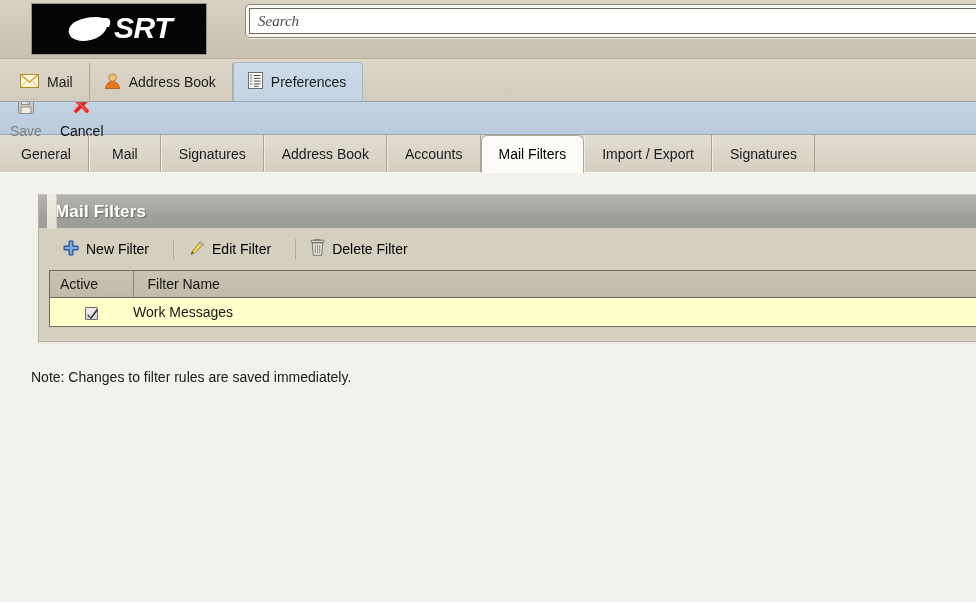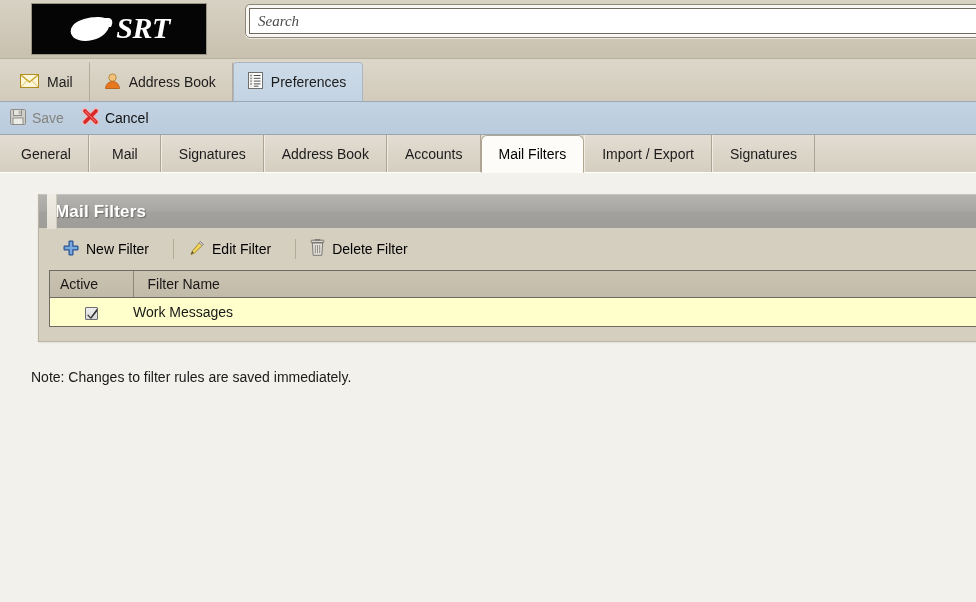--- a/index.html
+++ b/index.html
@@ -37,21 +37,21 @@
     gap: 2px;
   }
   .logo-swoosh {
     width: 46px;
     height: 30px;
     flex: none;
     position: relative;
   }
   .logo-text {
     color: #ffffff;
-    font-family: Liberation Serif, serif;
+    font-family: Liberation Sans, sans-serif;
     font-weight: bold;
     font-style: italic;
     font-size: 30px;
     letter-spacing: -0.5px;
     line-height: 1;
     padding-bottom: 2px;
   }
   .search-wrap {
     position: absolute;
     left: 245px;
@@ -129,20 +129,21 @@
     padding-left: 10px;
     gap: 18px;
     box-sizing: border-box;
   }
   .act {
     display: flex;
     align-items: center;
     gap: 6px;
     font-size: 14px;
     cursor: default;
+    flex-direction: column;
   }
   .act.disabled { color: #84837e; }
   .act.enabled { color: #111111; }
 
   
   .preftabs {
     height: 38px;
     background: linear-gradient(to bottom, #e2ddd2 0%, #d5cec0 100%);
     border-bottom: 1px solid #ffffff;
     display: flex;

